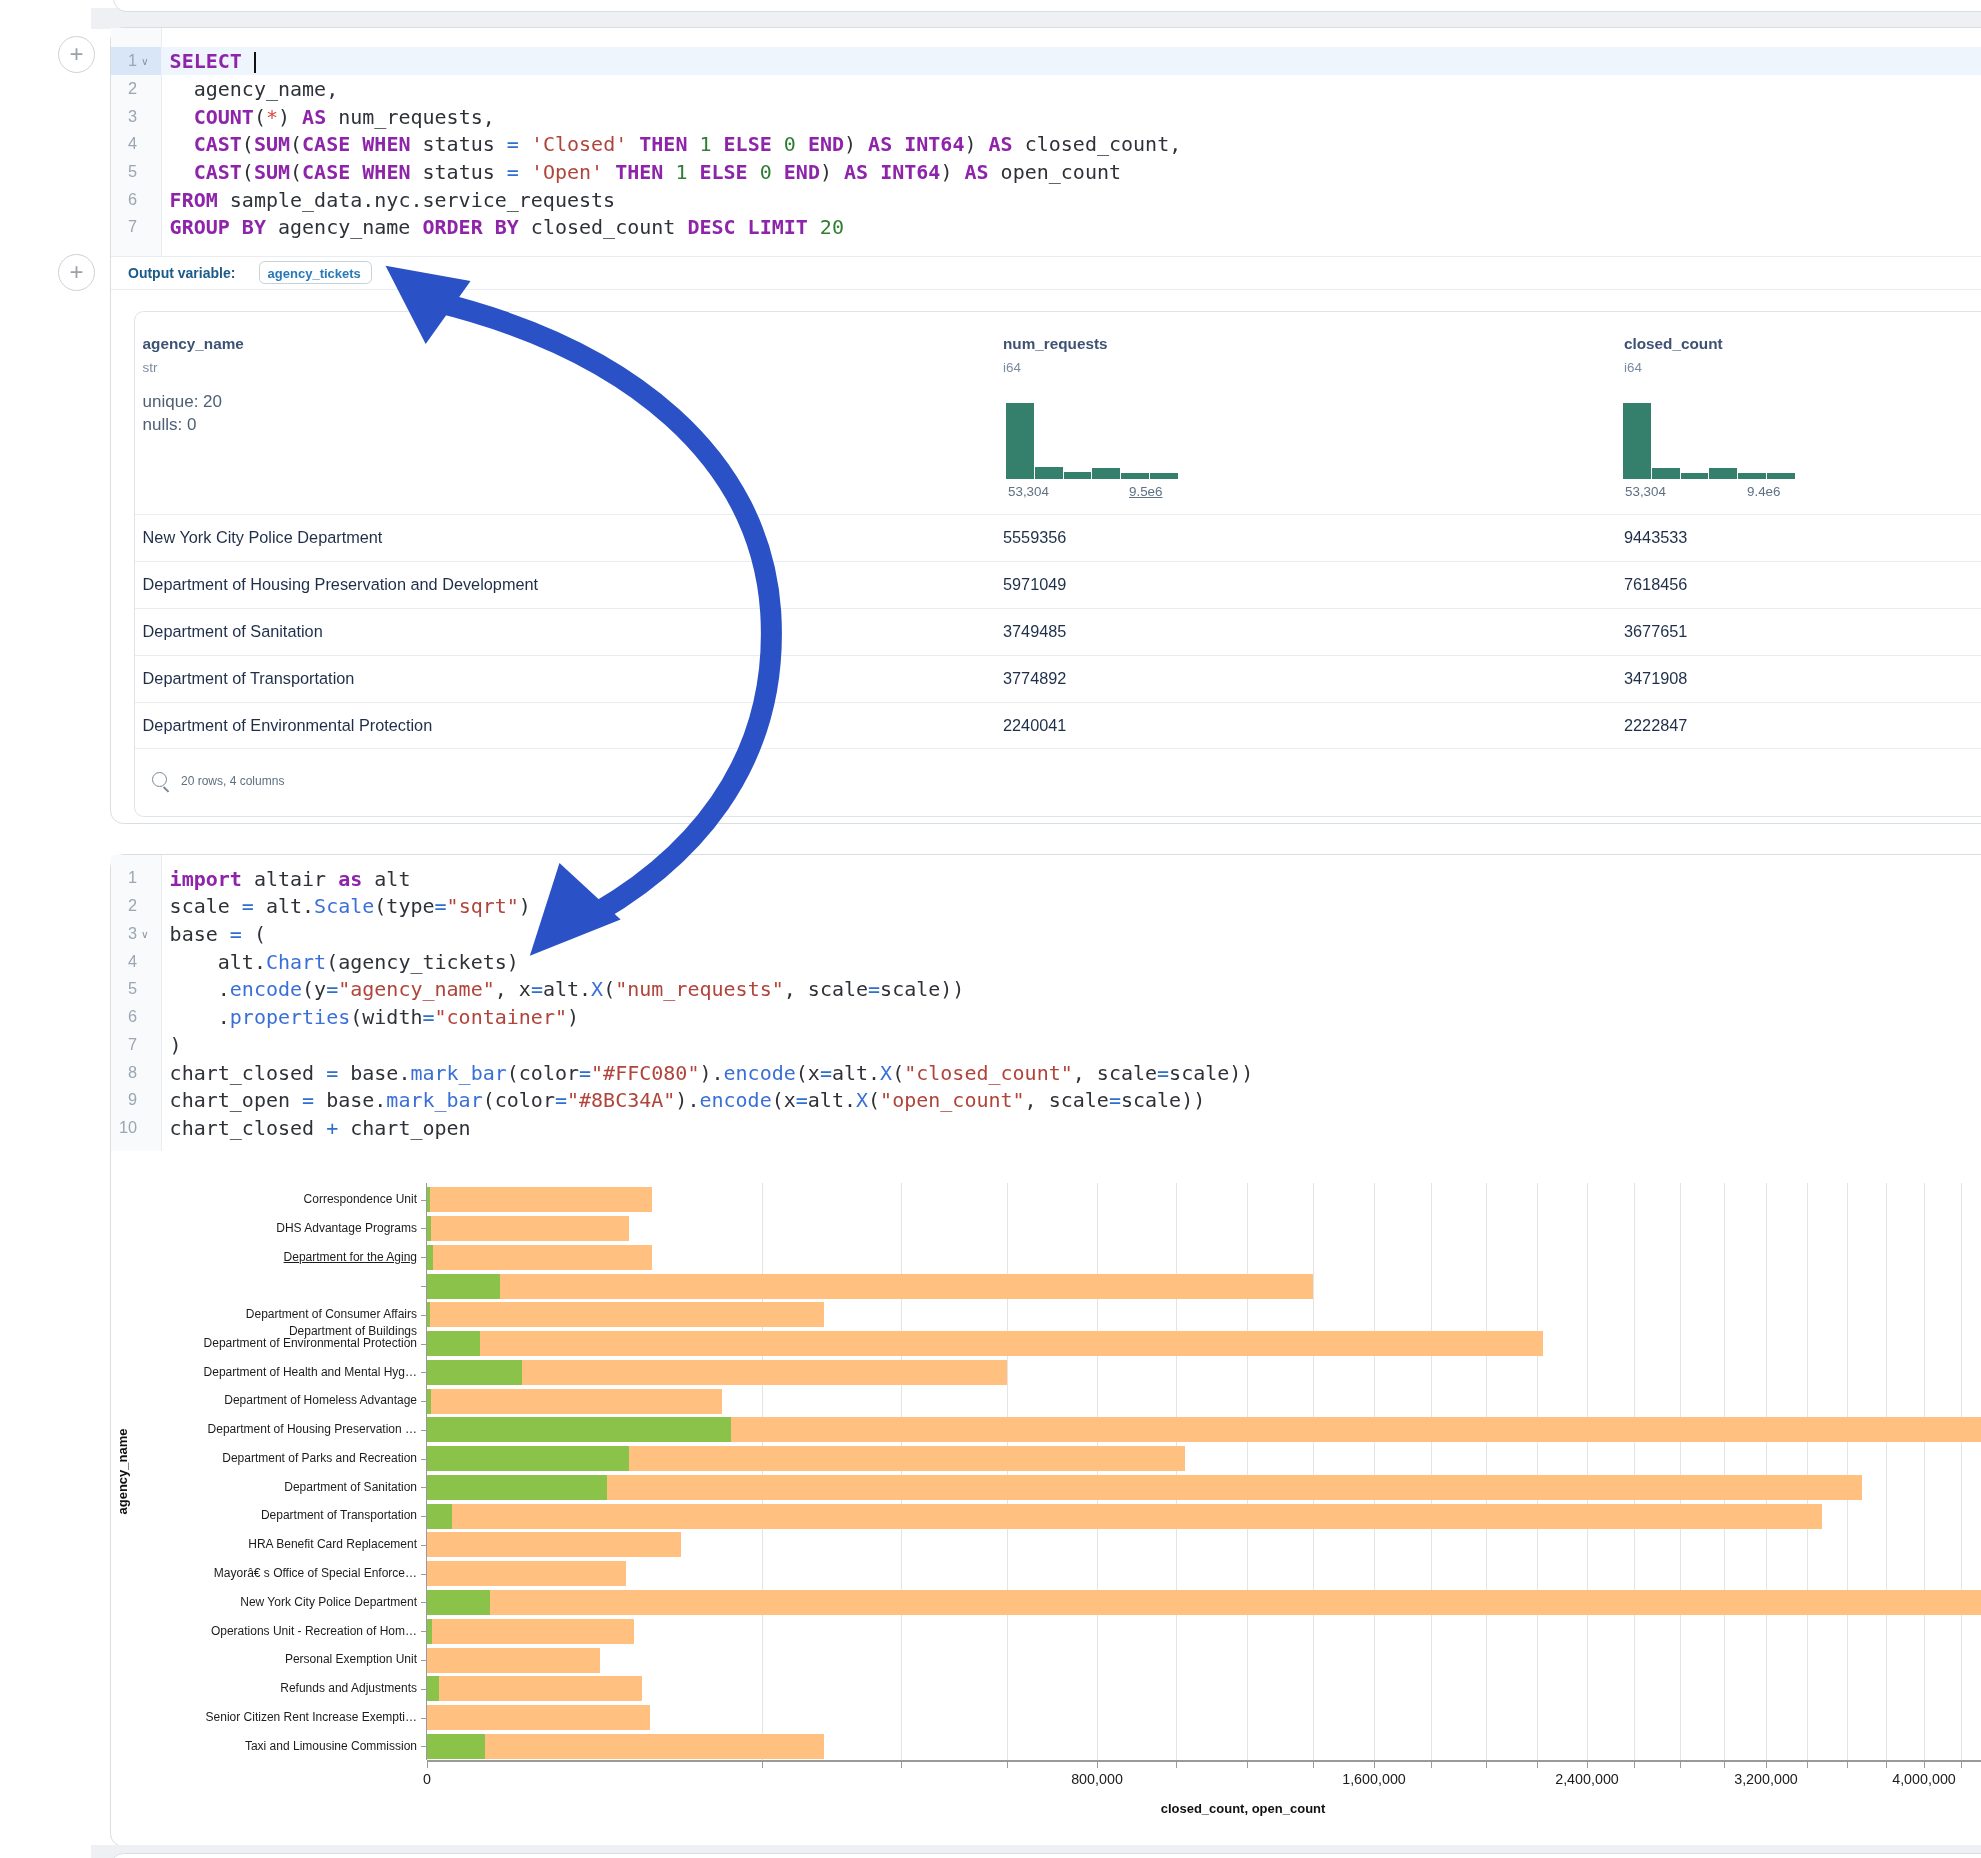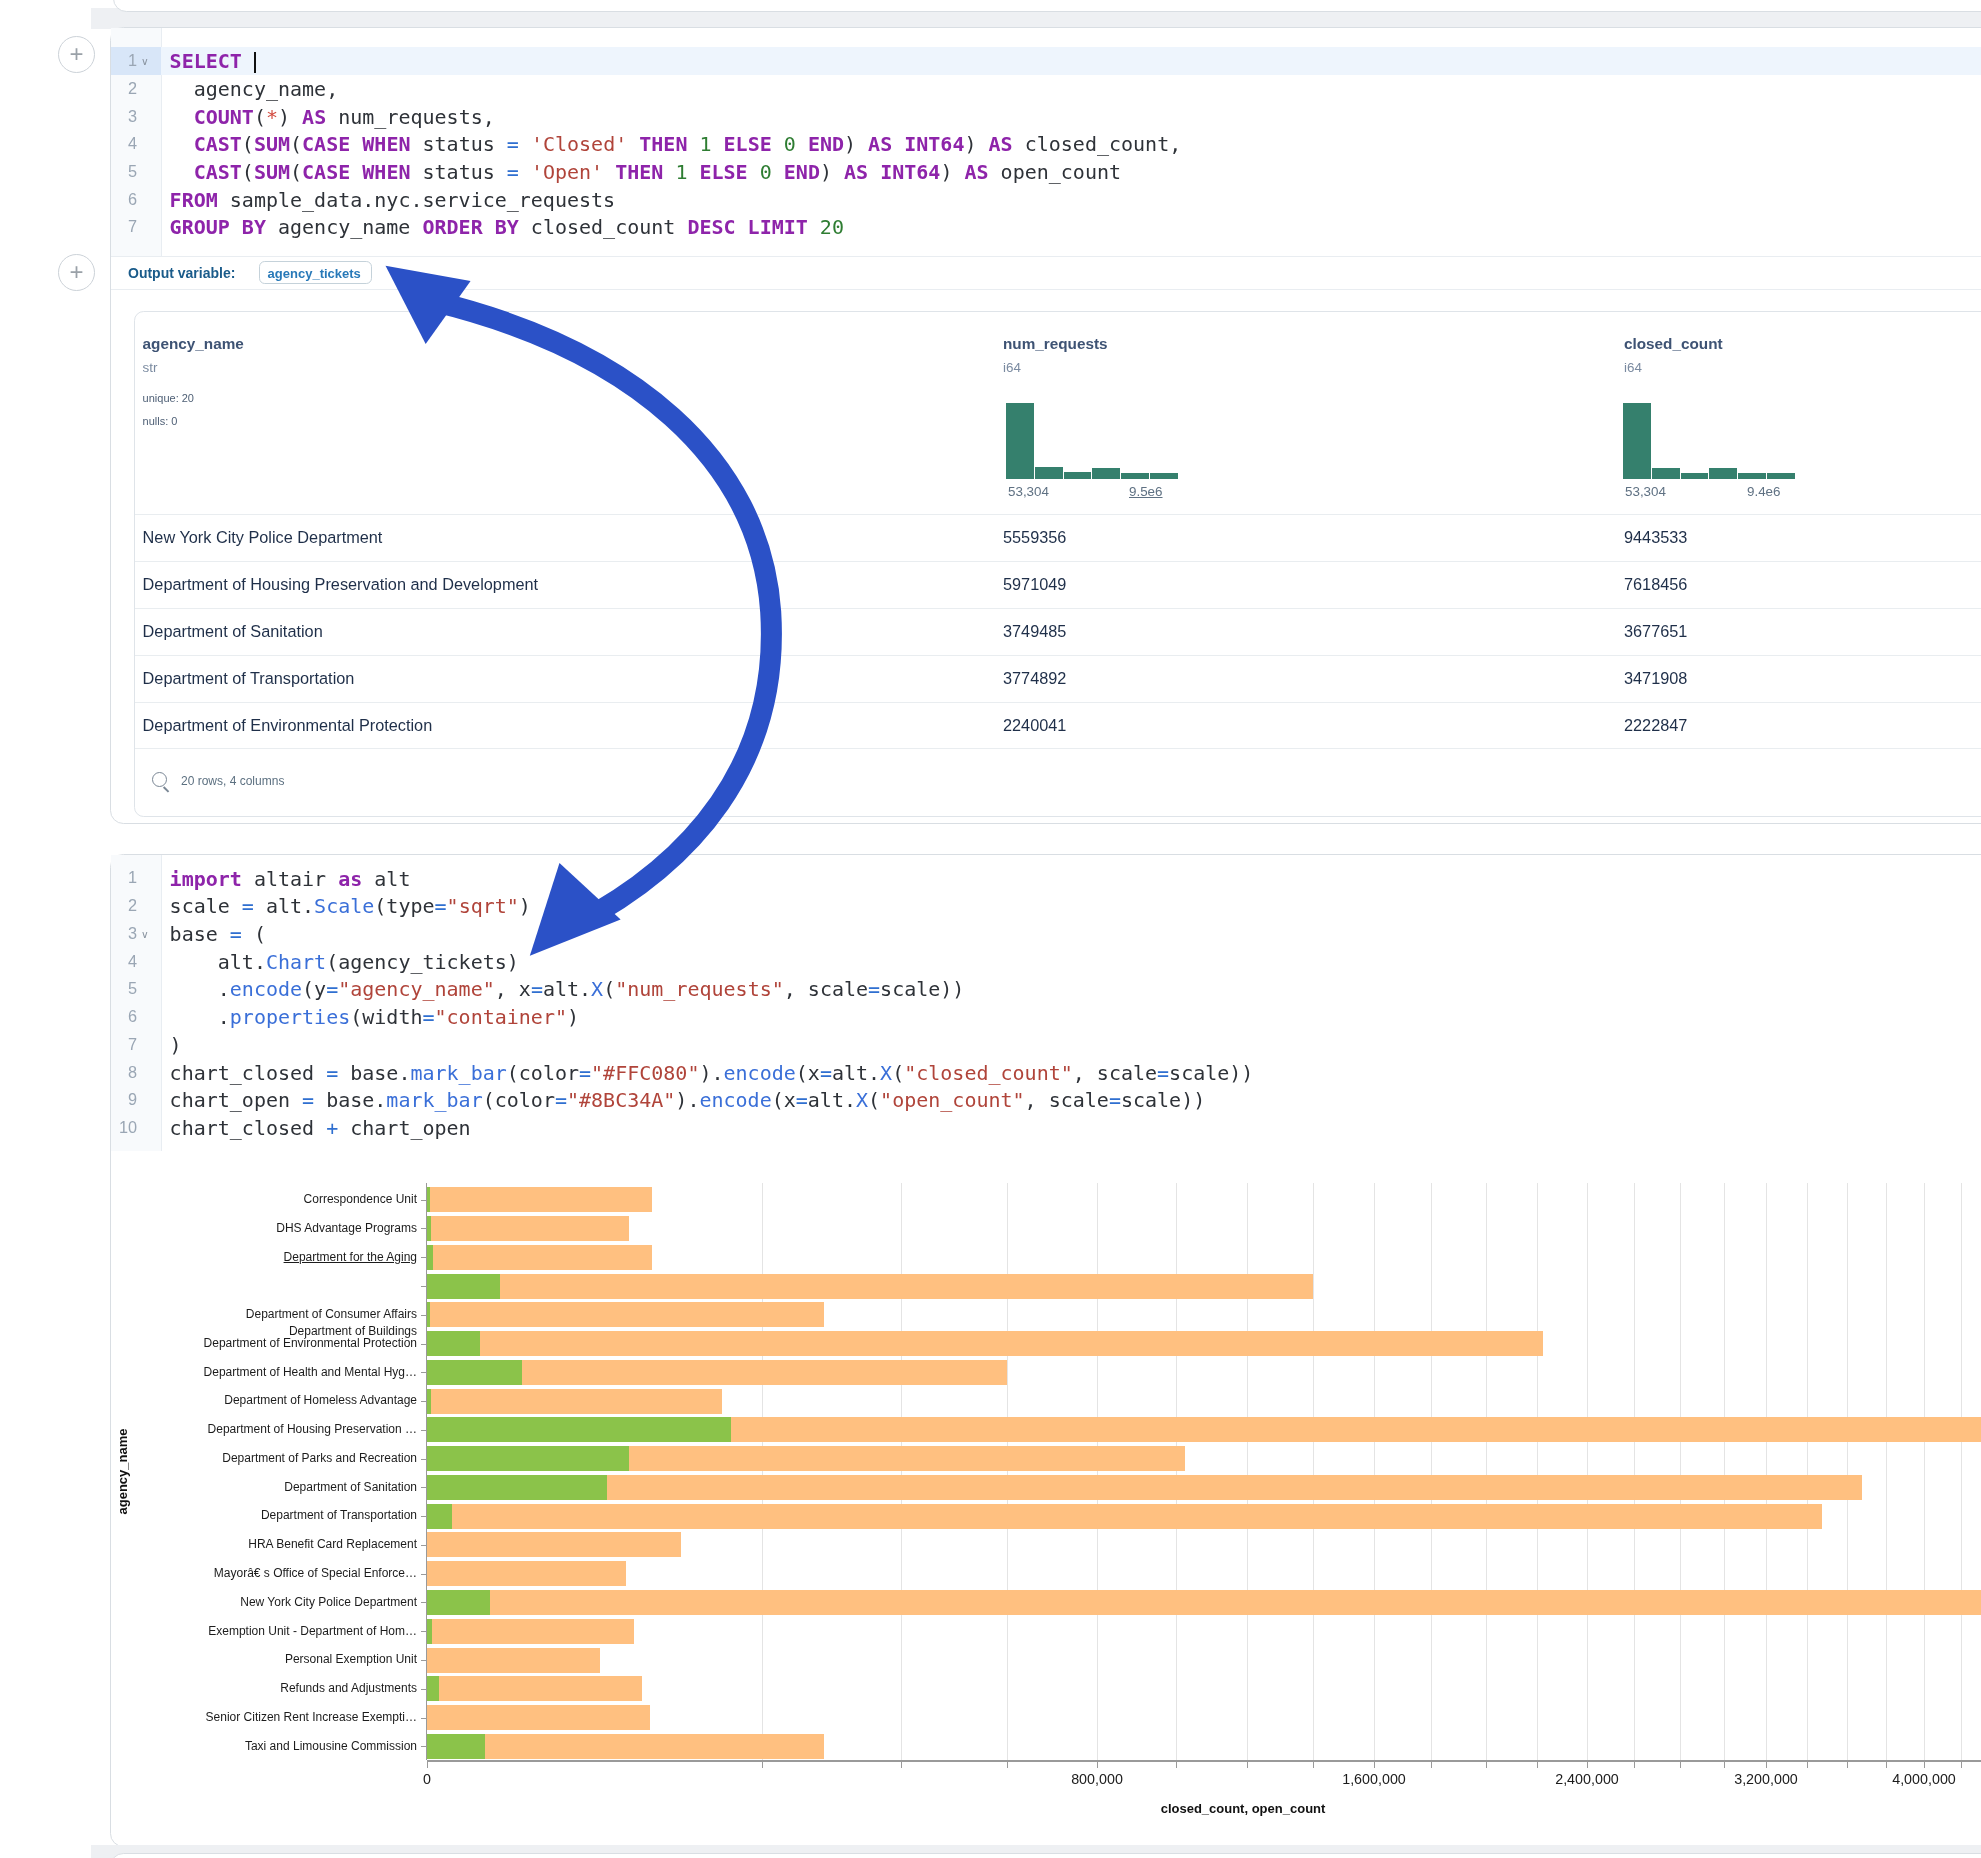--- a/index.html
+++ b/index.html
@@ -44,21 +44,21 @@
   .out-row{position:absolute;left:0;right:0;top:228px;height:32px;border-top:1px solid #e9edf1;border-bottom:1px solid #e9edf1;}
   .out-label{position:absolute;left:17px;top:7.6px;font-size:14px;font-weight:bold;color:#1a5b8a;}
   .chip{position:absolute;left:148px;top:3.8px;width:113px;height:23px;border:1px solid #c5d2da;border-radius:5.7px;
         background:#fff;overflow:hidden;font-size:13px;font-weight:bold;color:#2879b8;line-height:23px;padding-left:7.6px;box-sizing:border-box;white-space:nowrap;}
 
   
   .table-card{position:absolute;left:134px;top:311px;right:-19px;height:504px;background:#fff;
               border:1.4px solid #dfe4e9;border-radius:9.6px 0 0 9.6px;z-index:3;}
   .col-name{position:absolute;top:23px;font-size:15.3px;font-weight:bold;color:#3e5374;}
   .col-type{position:absolute;top:48px;font-size:13.4px;color:#7a8aa0;}
-  .col-stat{position:absolute;font-size:11px;color:#4f6076;}
+  .col-stat{position:absolute;font-size:17px;color:#4f6076;}
   .hist{position:absolute;width:172px;height:76px;top:91px;display:flex;align-items:flex-end;gap:1px;}
   .hist>div{flex:1;}
   .hist-min,.hist-max{position:absolute;top:172px;font-size:13.4px;color:#5f7183;}
   .t-rows{position:absolute;left:0;right:0;top:202px;}
   .t-row{height:46px;border-top:1px solid #e9edf0;position:relative;}
   .t-cell{position:absolute;top:13.4px;font-size:16.3px;color:#1f2f49;white-space:nowrap;}
   .t-footer{position:absolute;left:0;right:0;top:436px;height:67px;border-top:1px solid #e9edf0;}
   .search-icon{position:absolute;left:17px;top:23px;width:13.4px;height:13.4px;border:1.9px solid #7a8795;border-radius:50%;}
   .search-icon::after{content:"";position:absolute;left:11.5px;top:13.4px;width:1.9px;height:6.7px;background:#7a8795;transform:rotate(-45deg);}
   .t-footer-text{position:absolute;left:46px;top:25px;font-size:12px;color:#5c7080;}
@@ -382,21 +382,21 @@
       <div class="ydash" style="top: 1545px;"></div>
       <div class="bar" style="left: 427px; top: 1561px; width: 199px; background: rgb(255, 192, 128);"></div>
       <div class="ylab" style="top: 1566px;">Mayorâ€ s Office of Special Enforce…</div>
       <div class="ydash" style="top: 1574px;"></div>
       <div class="bar" style="left: 427px; top: 1590px; width: 1612px; background: rgb(255, 192, 128);"></div>
       <div class="bar" style="left: 427px; top: 1590px; width: 63px; background: rgb(139, 195, 74);"></div>
       <div class="ylab" style="top: 1595px;">New York City Police Department</div>
       <div class="ydash" style="top: 1602px;"></div>
       <div class="bar" style="left: 427px; top: 1619px; width: 207px; background: rgb(255, 192, 128);"></div>
       <div class="bar" style="left: 427px; top: 1619px; width: 4.8px; background: rgb(139, 195, 74);"></div>
-      <div class="ylab" style="top: 1624px;">Exemption Unit - Department of Hom…</div>
+      <div class="ylab" style="top: 1624px;">Operations Unit - Recreation of Hom…</div>
       <div class="ydash" style="top: 1631px;"></div>
       <div class="bar" style="left: 427px; top: 1648px; width: 173px; background: rgb(255, 192, 128);"></div>
       <div class="ylab" style="top: 1652px;">Personal Exemption Unit</div>
       <div class="ydash" style="top: 1660px;"></div>
       <div class="bar" style="left: 427px; top: 1676px; width: 215px; background: rgb(255, 192, 128);"></div>
       <div class="bar" style="left: 427px; top: 1676px; width: 12px; background: rgb(139, 195, 74);"></div>
       <div class="ylab" style="top: 1681px;">Refunds and Adjustments</div>
       <div class="ydash" style="top: 1689px;"></div>
       <div class="bar" style="left: 427px; top: 1705px; width: 223px; background: rgb(255, 192, 128);"></div>
       <div class="ylab" style="top: 1710px;">Senior Citizen Rent Increase Exempti…</div>

